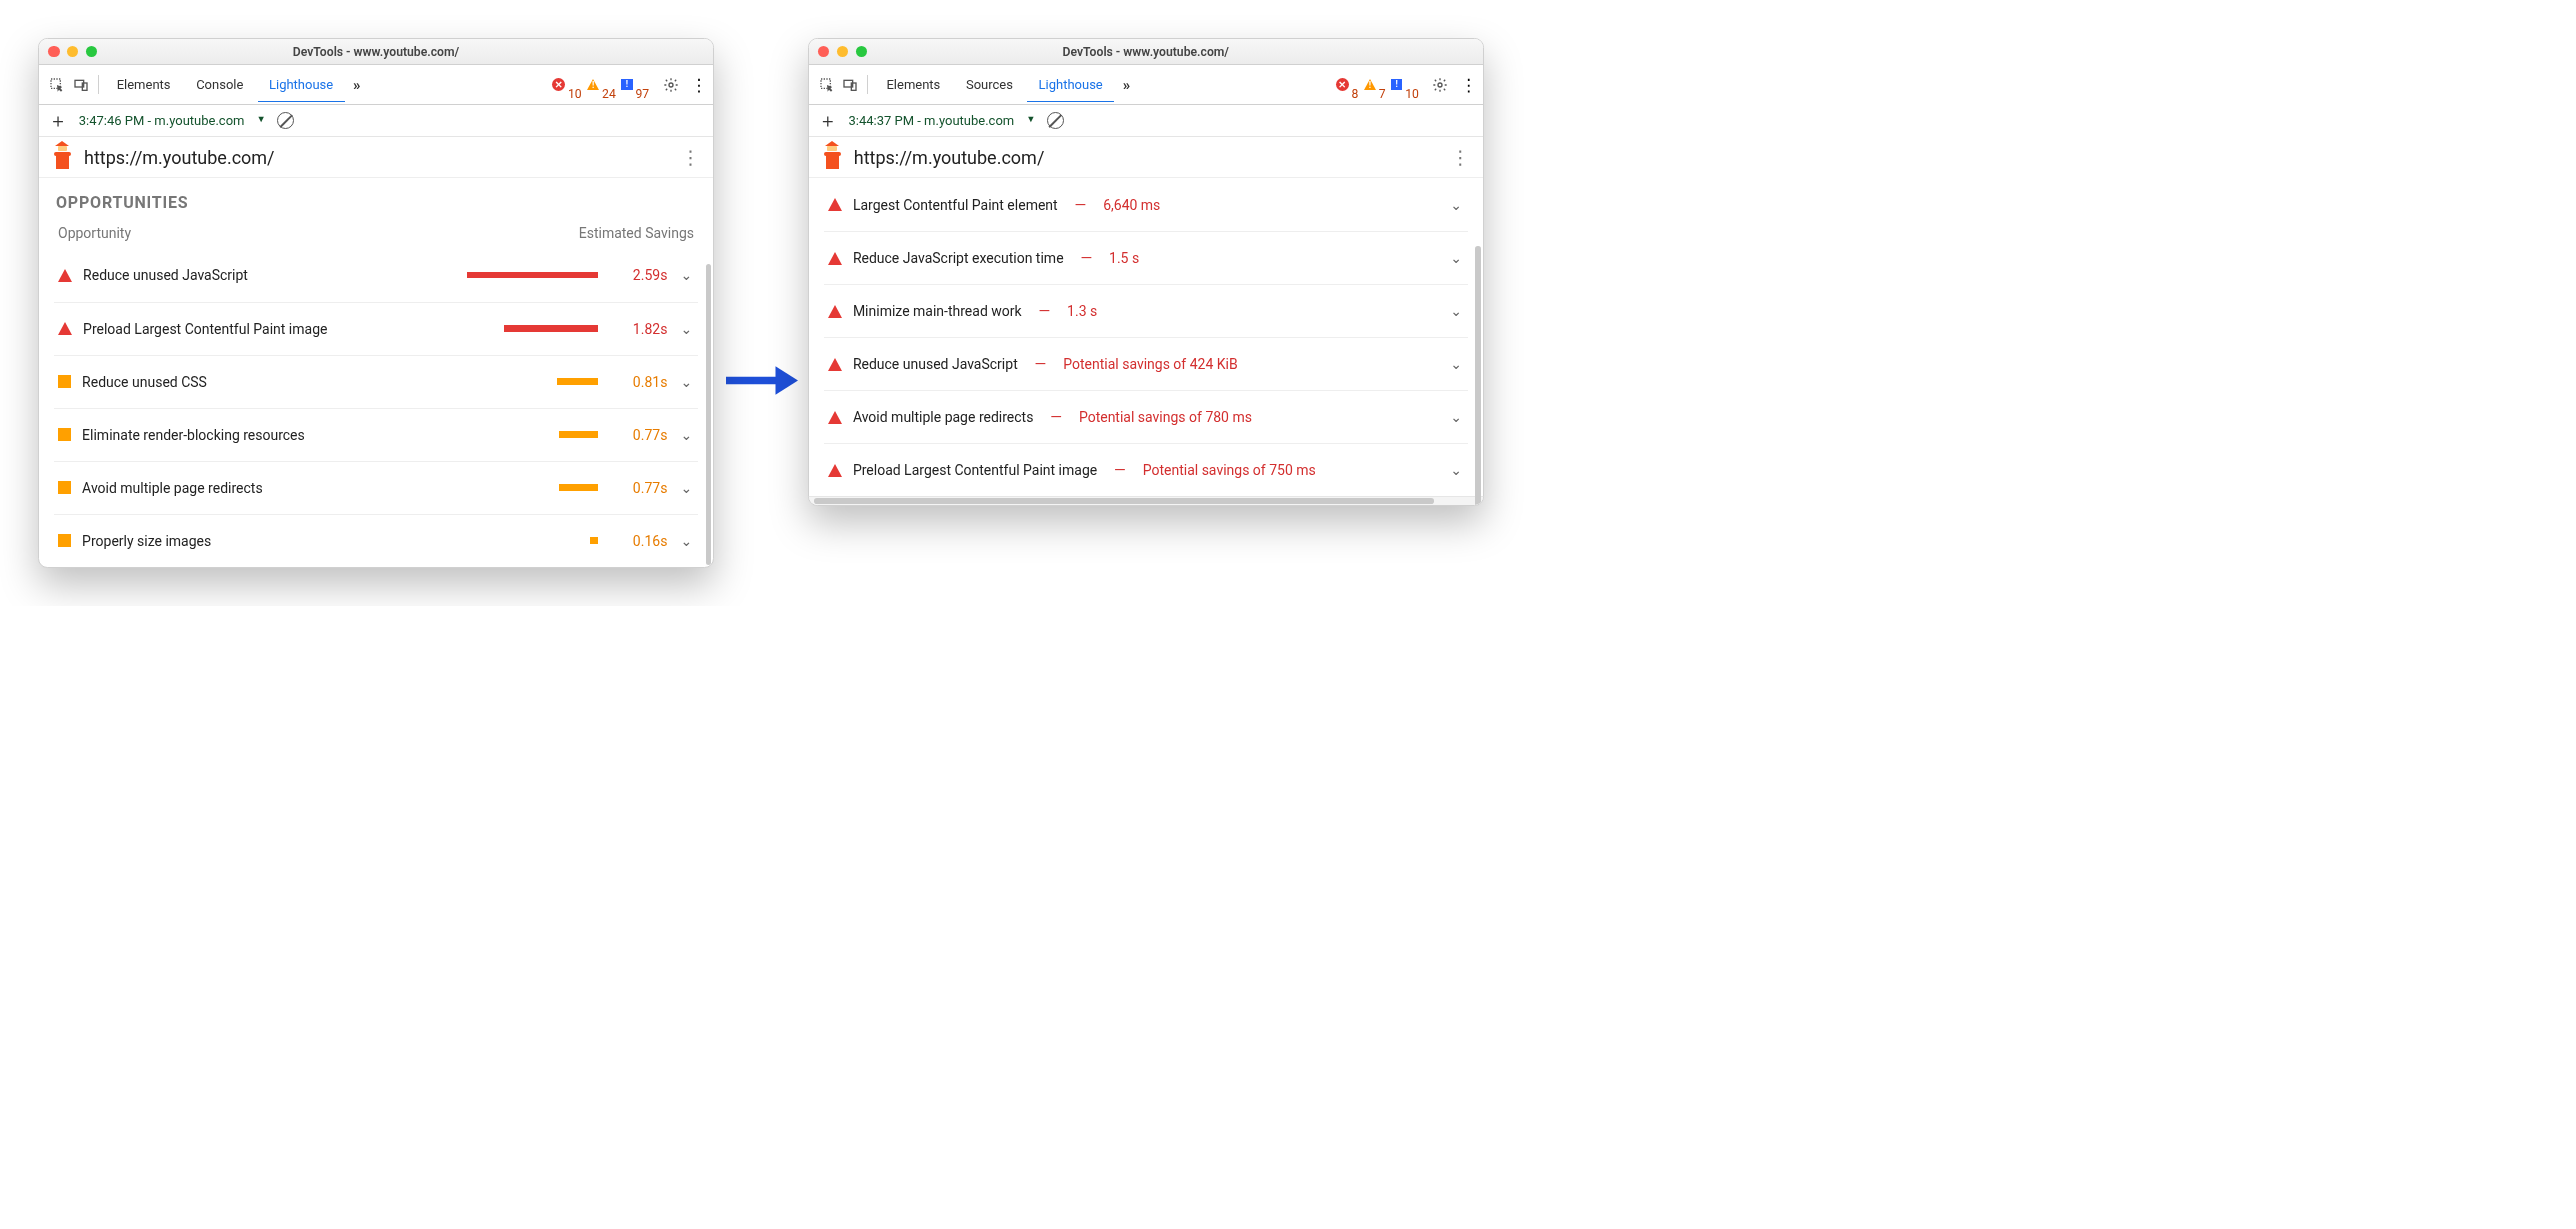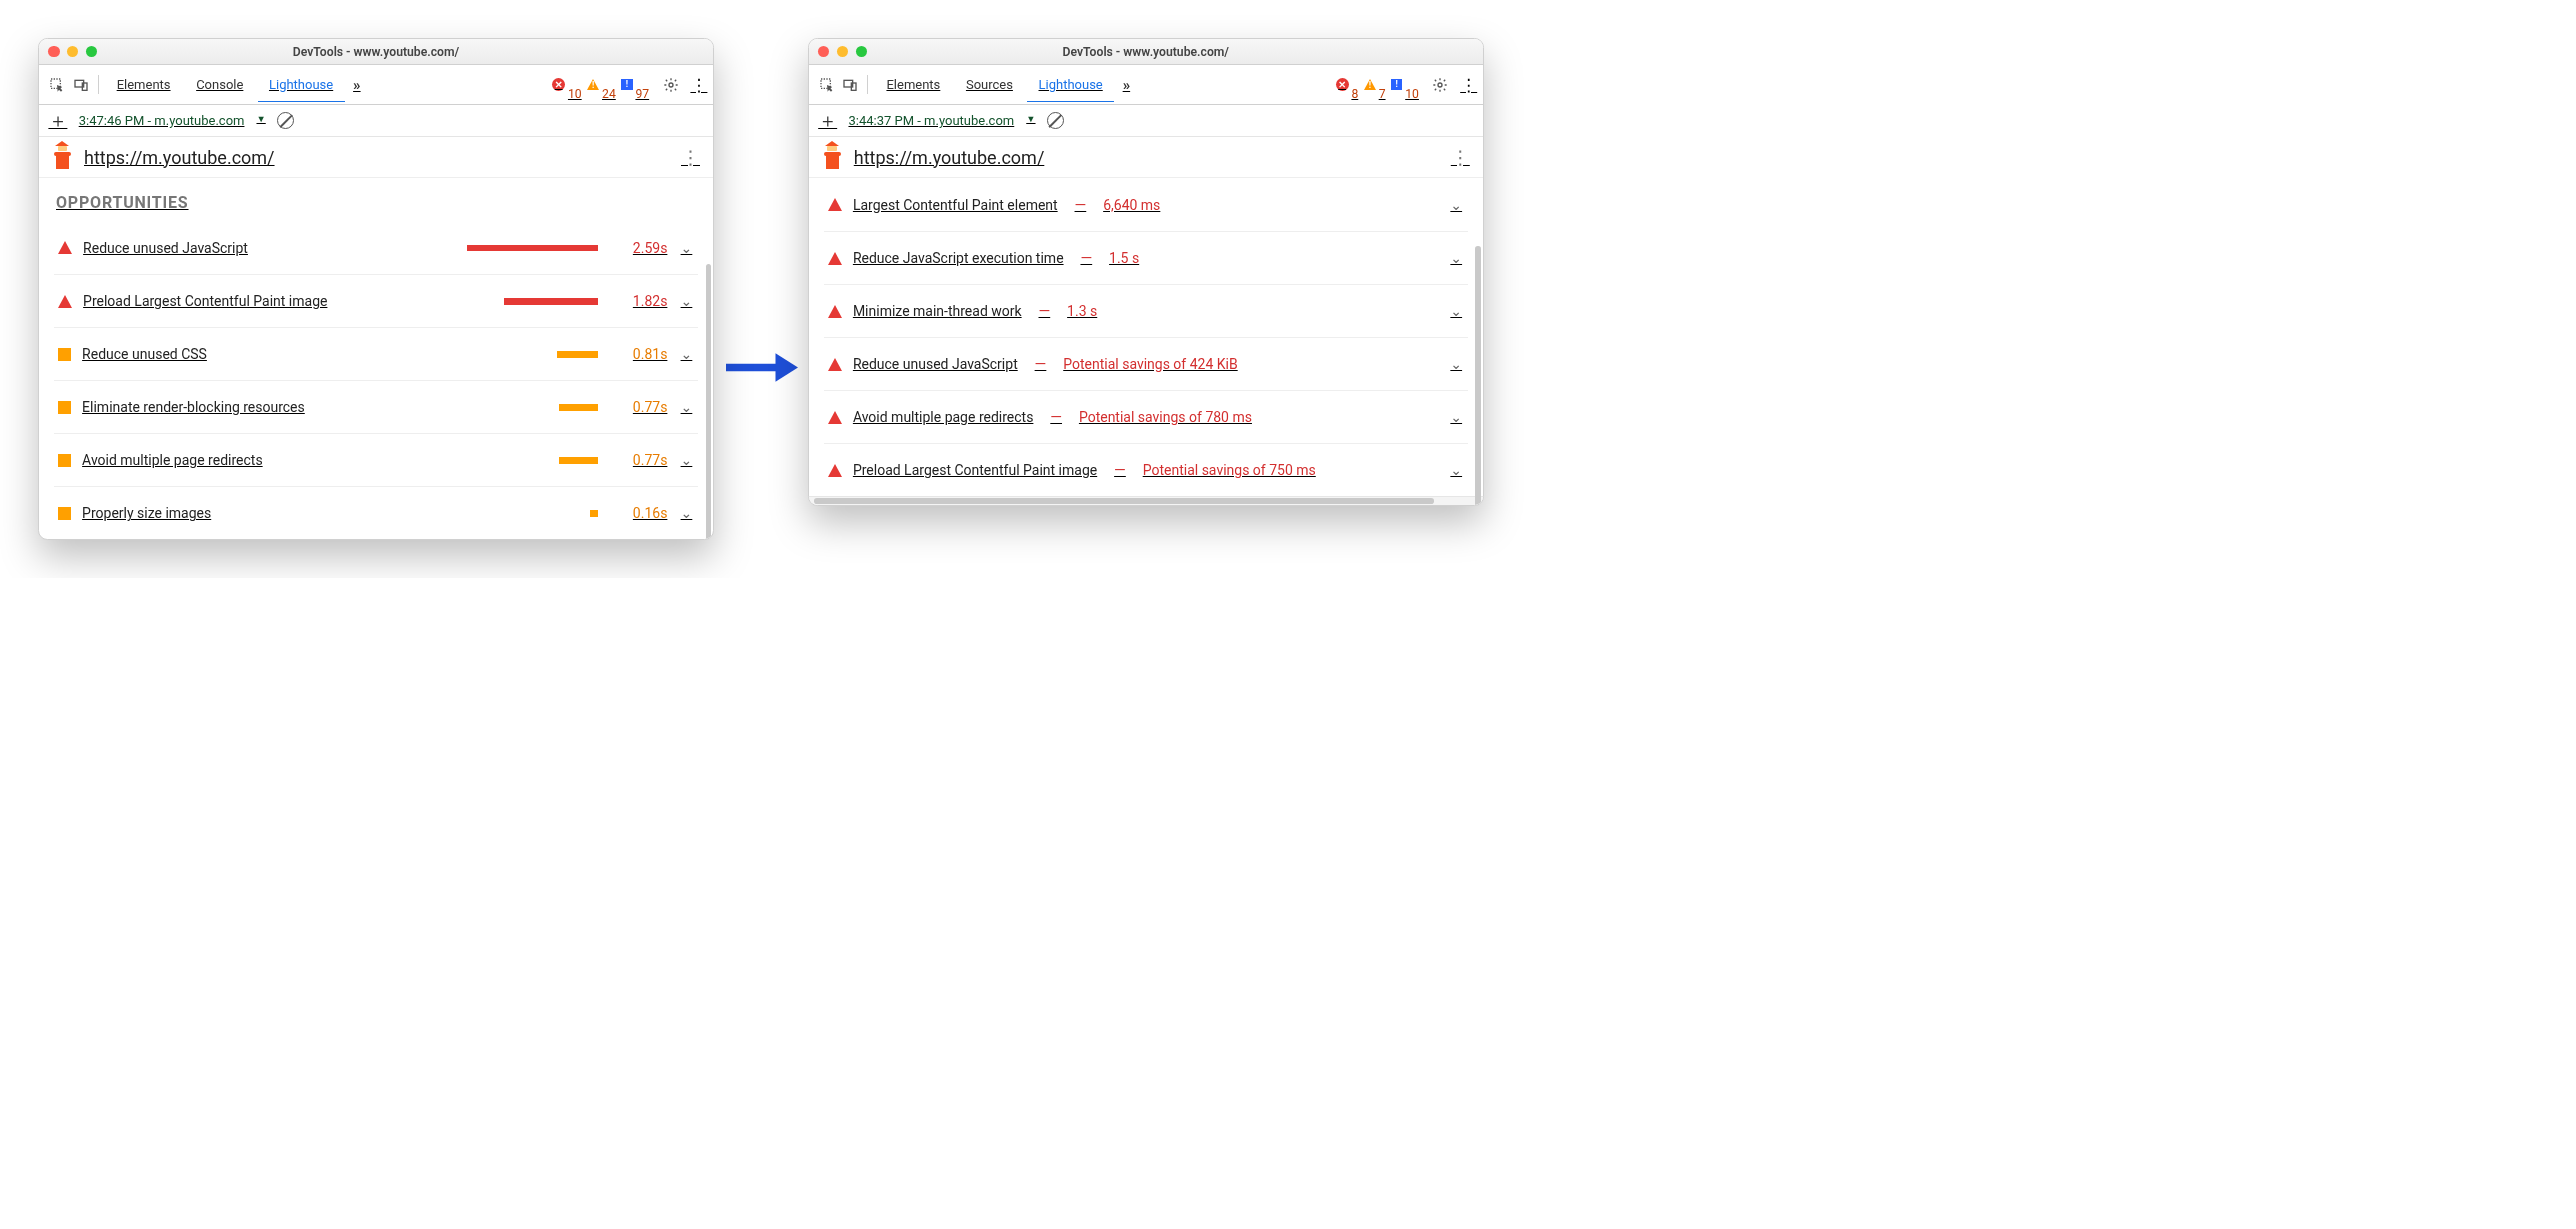--- a/index.html
+++ b/index.html
@@ -12,21 +12,20 @@
     gap: 9.4px;
   }
   .window {
     width: 676px;
     border: 0.9px solid #d0d0d0;
     border-radius: 9.4px;
     box-shadow: 0 17px 38px rgba(0,0,0,0.25);
     background: #fff;
     overflow: hidden;
     position: relative;
-    text-decoration: underline;
   }
   
   .titlebar {
     height: 26px;
     background: linear-gradient(#f7f7f7,#ececec);
     border-bottom: 0.9px solid #d0d0d0;
     display: flex;
     align-items: center;
     padding: 0 9.4px;
     position: relative;
@@ -191,20 +190,24 @@
       <div class="tower"></div>
         <div class="top"></div>
         <div class="lamp"></div>
         <div class="roof"></div>
     </div>
     <div class="urltext">https://m.youtube.com/</div>
     <div class="vdots-r">⋮</div>
   </div>
 
   <div class="section-h">OPPORTUNITIES</div>
+  <div class="opp-head">
+    <span>Opportunity</span>
+    <span>Estimated Savings</span>
+  </div>
 
   <div id="left-list">
       <div class="audit">
         <div class="mk mk-tri"></div>
         <div class="label">Reduce unused JavaScript</div>
         <div class="bar-wrap">
           <div class="bar red" style="width:131px"></div>
         </div>
         <div class="sav red">2.59s</div>
         <div class="chev">⌄</div>

